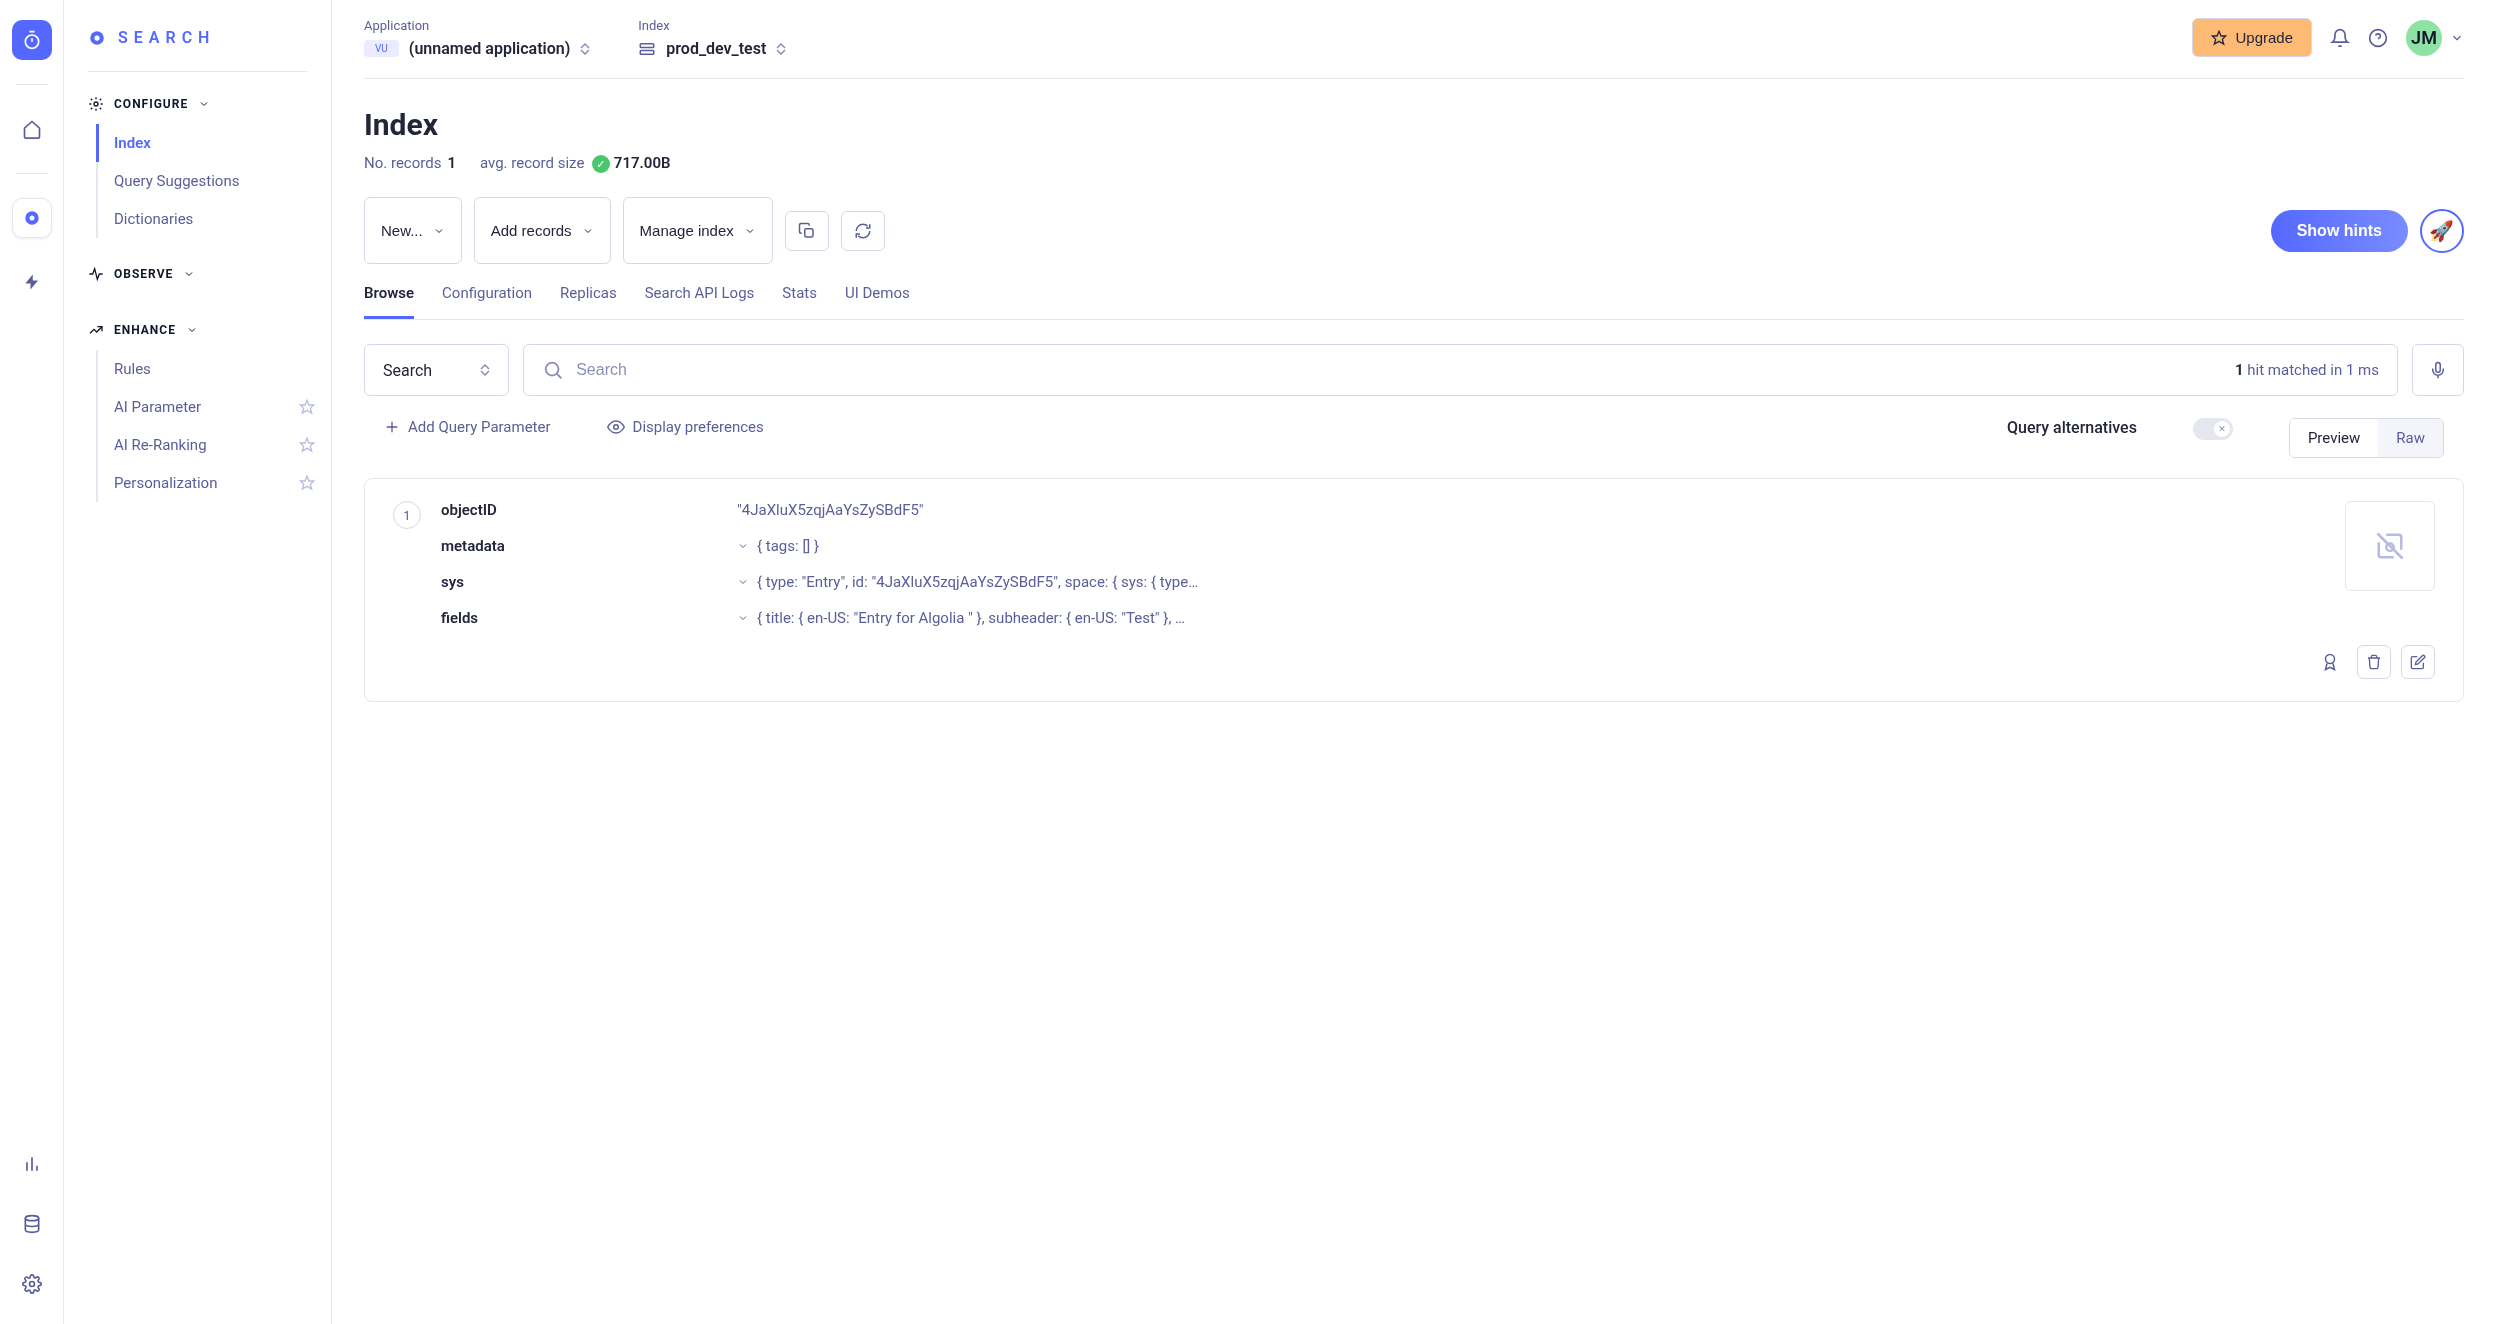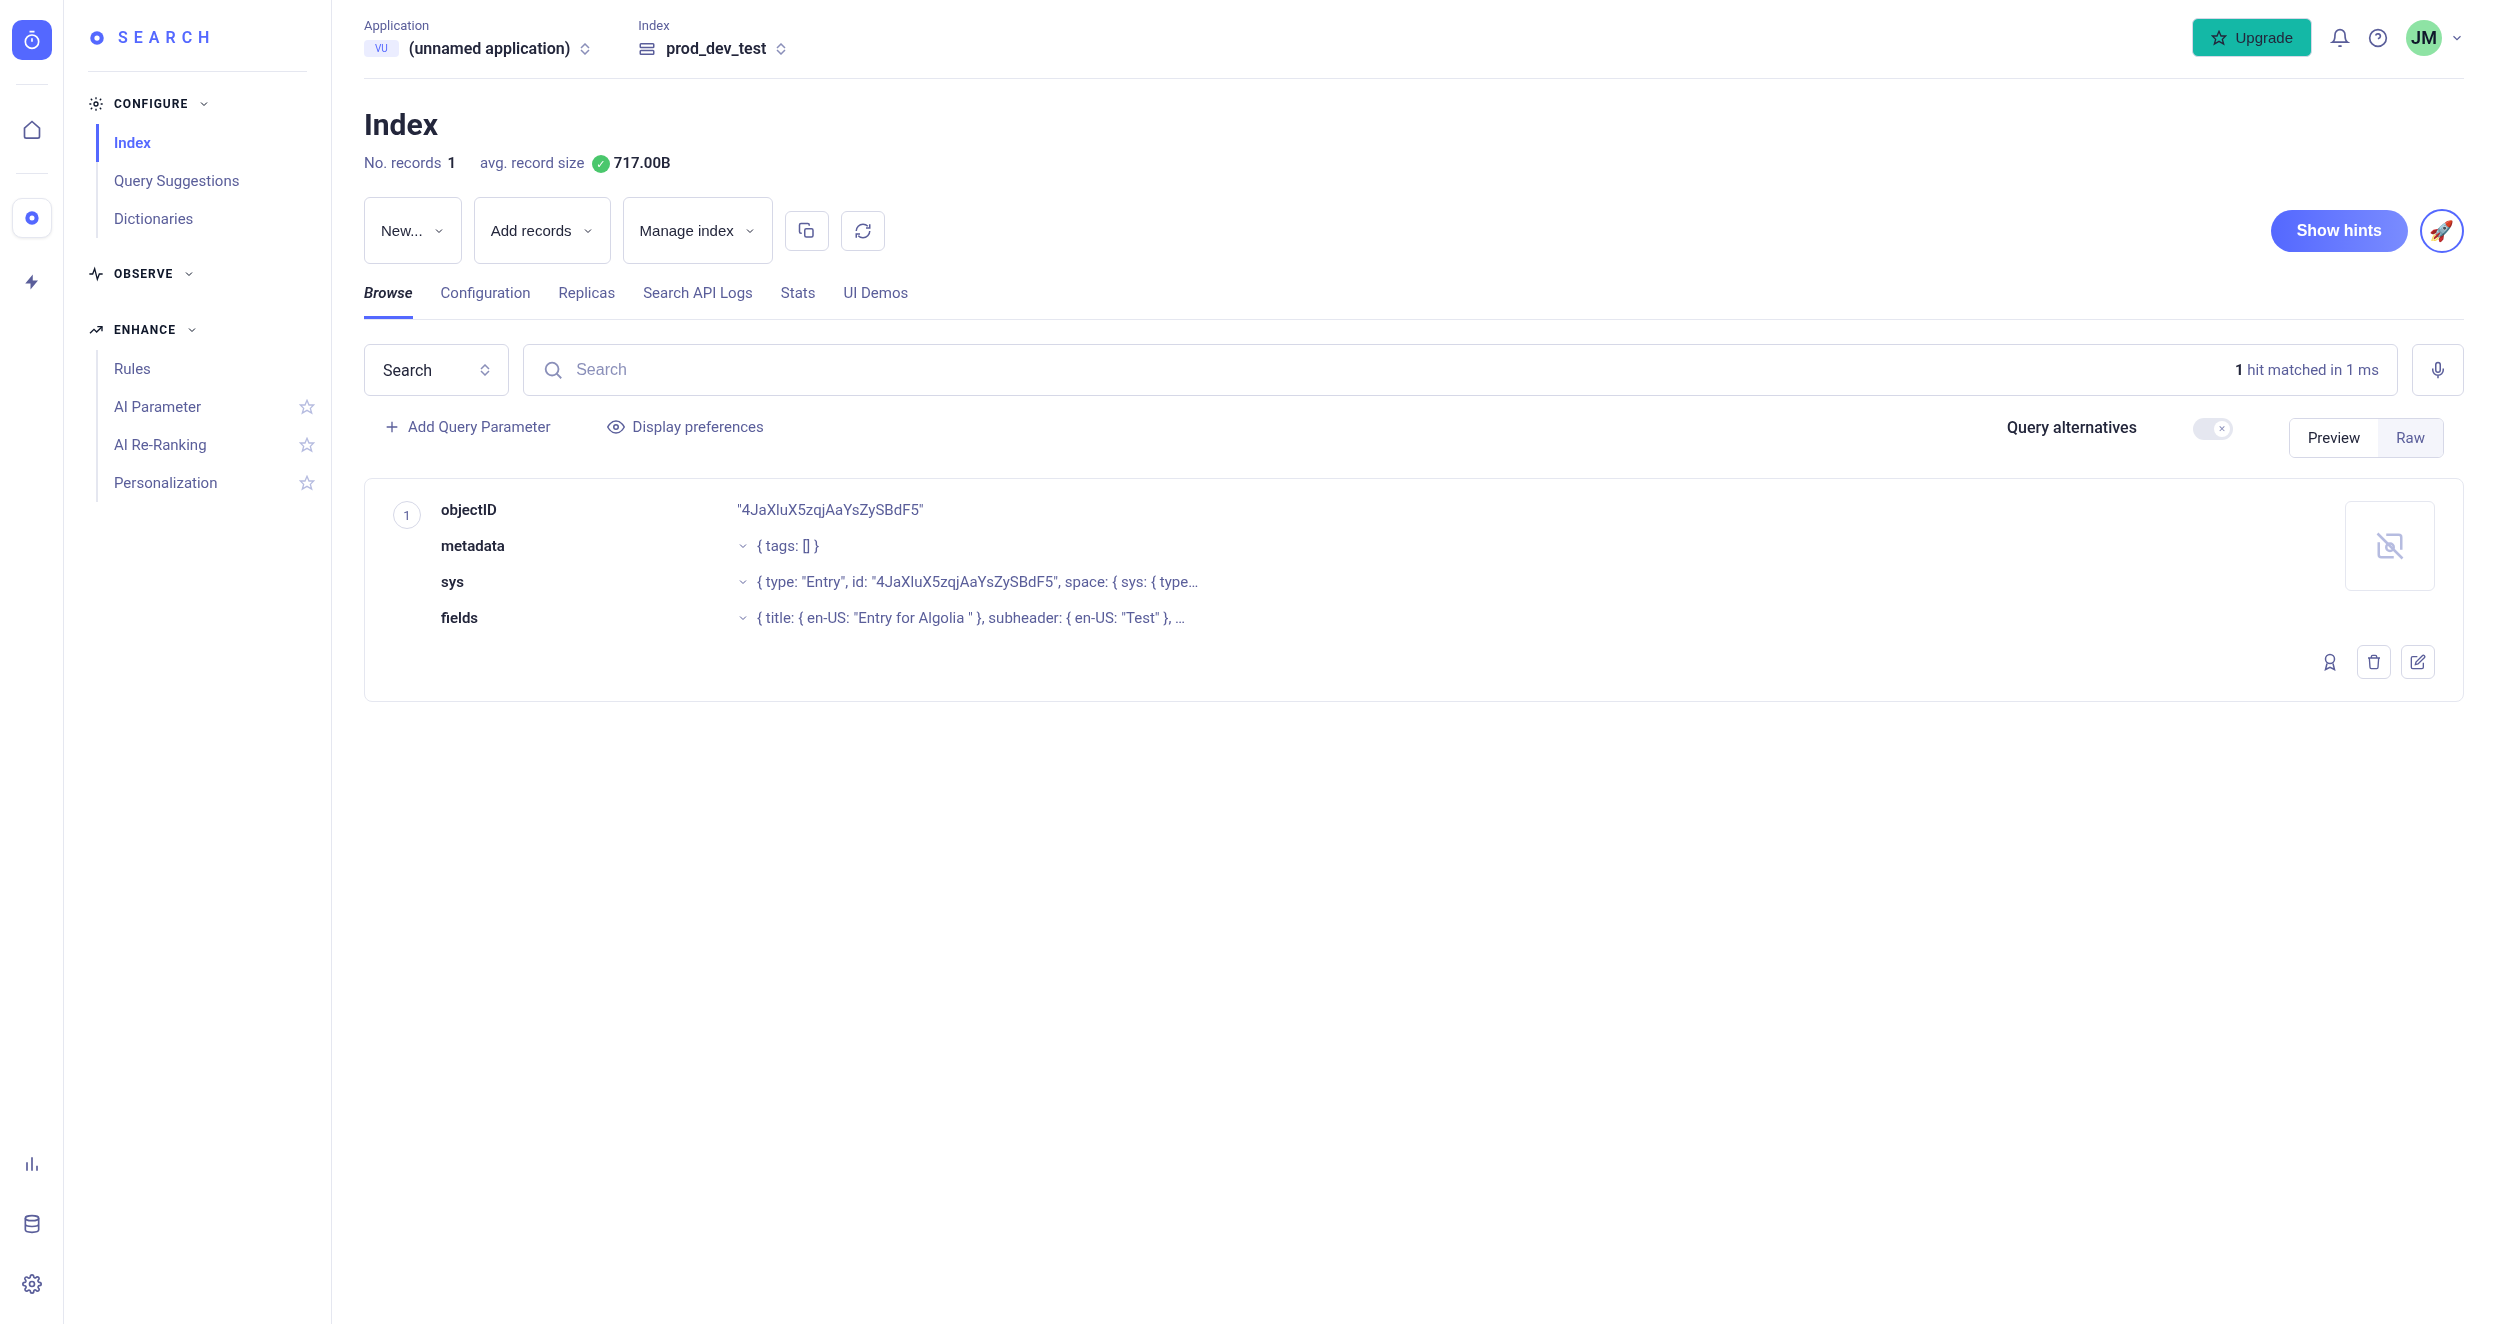--- a/index.html
+++ b/index.html
@@ -31,21 +31,21 @@
     
     
     .main { flex: 1; display: flex; flex-direction: column; overflow: hidden; }
     .topbar { display: flex; align-items: flex-start; padding: 18px 32px 0 32px; gap: 48px; }
     .selector-group { display: flex; flex-direction: column; gap: 6px; }
     .selector-label { font-size: 13px; color: #5a5e9a; }
     .selector { display: flex; align-items: center; gap: 10px; cursor: pointer; }
     .selector-badge { background: #ebedff; color: #5468ff; font-size: 10px; font-weight: 400; padding: 3px 11px; border-radius: 4px; }
     .selector-value { font-size: 16px; font-weight: 600; color: #23263b; }
     .topbar-right { margin-left: auto; display: flex; align-items: center; gap: 18px; }
-    .btn-upgrade { display: flex; align-items: center; gap: 8px; border: 1px solid #d6d8e7; border-radius: 6px; padding: 10px 18px; background: #14b8a6; cursor: pointer; font-size: 15px; color: #23263b; font-weight: 500; }
+    .btn-upgrade { display: flex; align-items: center; gap: 8px; border: 1px solid #d6d8e7; border-radius: 6px; padding: 10px 18px; background: #fdba74; cursor: pointer; font-size: 15px; color: #23263b; font-weight: 500; }
     .topbar-icon { color: #5a5e9a; cursor: pointer; }
     .avatar { width: 36px; height: 36px; border-radius: 50%; background: #8ee3a4; color: #0f172a; display: flex; align-items: center; justify-content: center; font-weight: 600; font-size: 18px; }
     .avatar-group { display: flex; align-items: center; gap: 8px; cursor: pointer; }
     
     .topbar-hr { height: 1px; background: #e5e7f0; margin: 20px 32px 0 32px; }
     
     .content { padding: 28px 32px; overflow-y: auto; flex: 1; }
     .page-title { font-size: 30px; font-weight: 700; margin-bottom: 12px; }
     .stats-row { display: flex; gap: 24px; margin-bottom: 24px; font-size: 15px; color: #5a5e9a; }
     .stat-value { color: #23263b; font-weight: 600; margin-left: 6px; }
@@ -53,21 +53,21 @@
     
     .actions-row { display: flex; gap: 12px; margin-bottom: 20px; align-items: center; }
     .btn { border: 1px solid #d6d8e7; background: #fff; border-radius: 6px; padding: 24px 16px; font-size: 15px; color: #23263b; cursor: pointer; display: flex; align-items: center; gap: 10px; }
     .btn-icon-only { padding: 10px 12px; color: #5a5e9a; }
     .spacer { flex: 1; }
     .btn-hints { background: linear-gradient(90deg, #5468ff 0%, #7a8cff 100%); color: #fff; border: none; border-radius: 24px; padding: 12px 26px; font-size: 16px; font-weight: 600; }
     .rocket-btn { width: 44px; height: 44px; border: 2px solid #5468ff; border-radius: 50%; display: flex; align-items: center; justify-content: center; cursor: pointer; background: #fff; }
     
     .tabs { display: flex; gap: 28px; border-bottom: 1px solid #e5e7f0; margin-bottom: 24px; }
     .tab { padding: 0 0 14px 0; font-size: 15px; color: #5a5e9a; cursor: pointer; }
-    .tab.active { color: #23263b; font-weight: 600; border-bottom: 3px solid #5468ff; font-style: italic; }
+    .tab.active { color: #23263b; font-weight: 600; border-bottom: 3px solid #5468ff; }
     
     .search-row { display: flex; gap: 14px; margin-bottom: 22px; }
     .search-mode { border: 1px solid #d6d8e7; border-radius: 6px; padding: 14px 18px; display: flex; align-items: center; gap: 48px; cursor: pointer; background: #fff; font-size: 16px; }
     .search-box { flex: 1; border: 1px solid #d6d8e7; border-radius: 6px; display: flex; align-items: center; padding: 0 18px; background: #fff; }
     .search-input { flex: 1; border: none; outline: none; padding: 16px 12px; font-size: 16px; }
     .search-input::placeholder { color: #8a8fb9; }
     .search-result { color: #5a5e9a; font-size: 15px; }
     .search-result strong { color: #23263b; }
     .mic-btn { width: 52px; border: 1px solid #d6d8e7; border-radius: 6px; display: flex; align-items: center; justify-content: center; color: #5a5e9a; cursor: pointer; }
     

